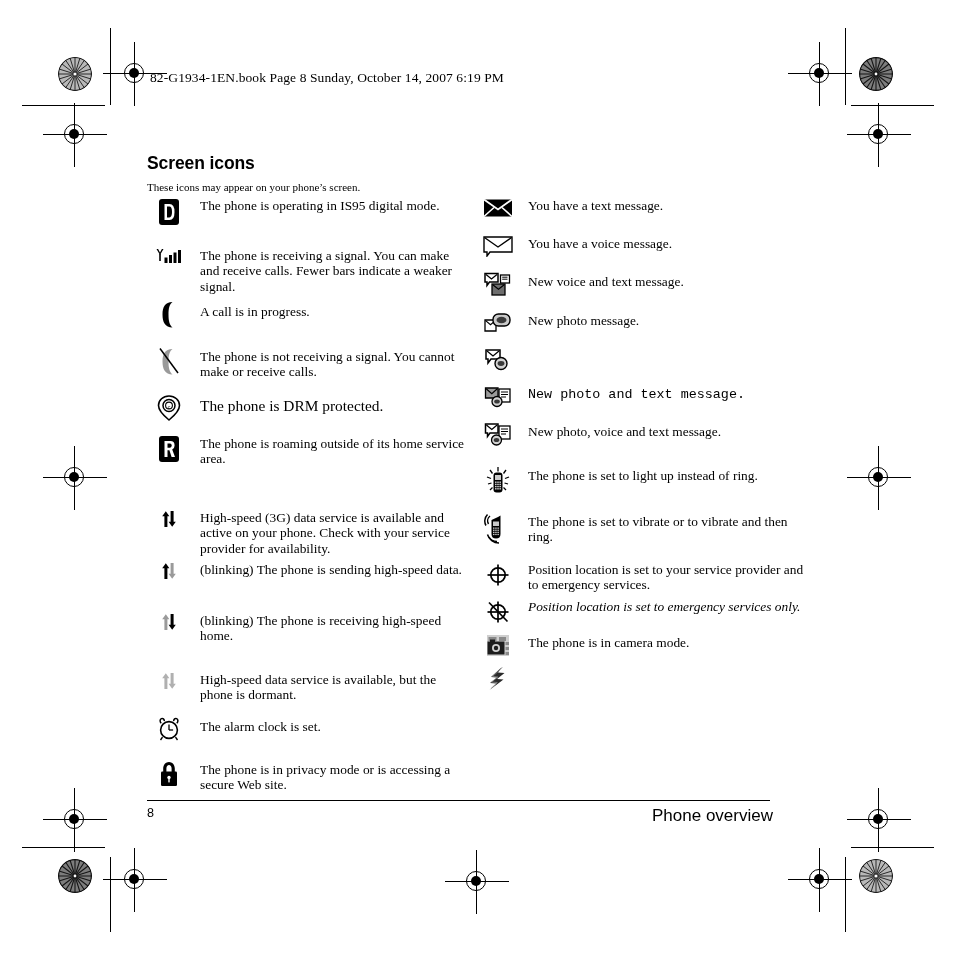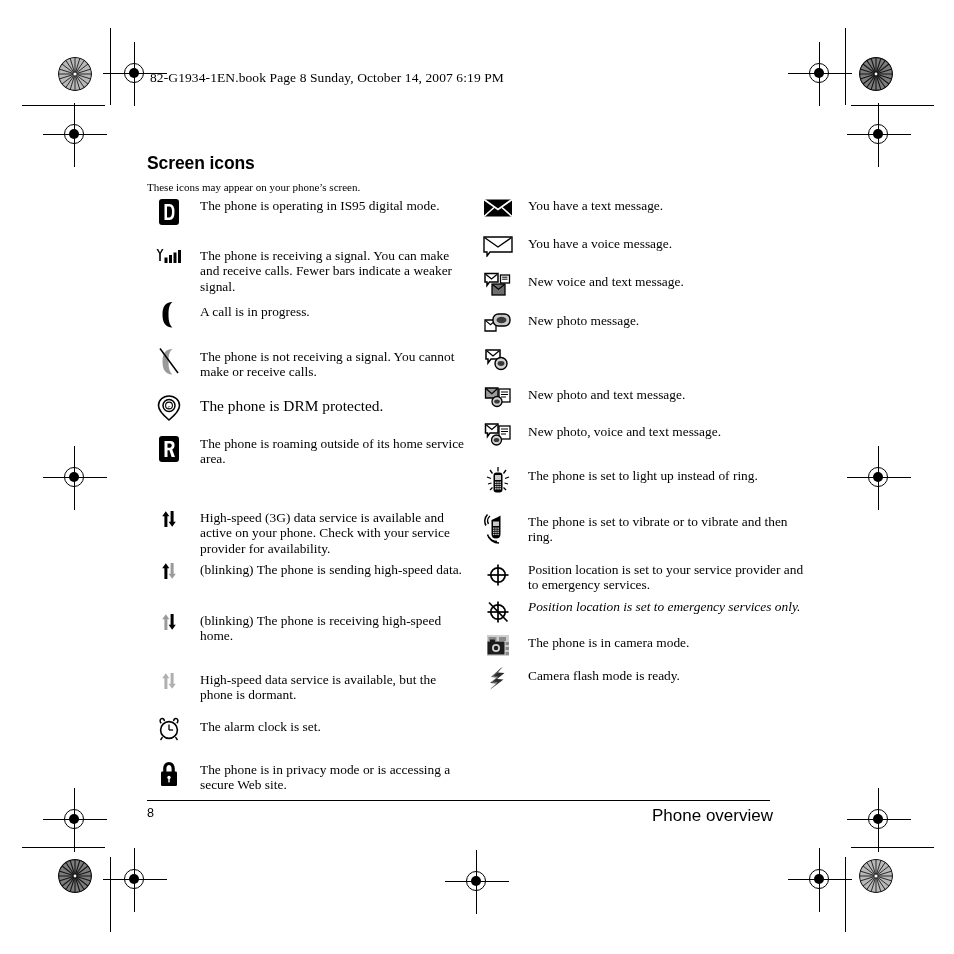--- a/index.html
+++ b/index.html
@@ -553,21 +553,21 @@
       <div class="icon-cell" style="top:0px;">
         <svg width="28" height="24" viewBox="0 0 28 24">
           <path d="M2 2 L16 2 L16 11 L7 11 L4 15 L4 11 L2 11 Z" fill="#fff" stroke="#000" stroke-width="1.5"></path>
           <path d="M3 3 L9 8 L15 3" fill="none" stroke="#000" stroke-width="1.3"></path>
           <circle cx="17" cy="15.5" r="6" fill="#d2d2d2" stroke="#000" stroke-width="1.4"></circle>
           <ellipse cx="17" cy="15.5" rx="3.4" ry="2.4" fill="#3a3a3a"></ellipse>
         </svg>
       </div>
     </div>
 
-    <div class="row" style="height:37px;">
+    <div class="row" style="height:37px;font-family:Liberation Mono, monospace;">
       <div class="icon-cell" style="top:0px;">
         <svg width="28" height="24" viewBox="0 0 28 24">
           <path d="M1.5 3 L14 3 L14 13 L1.5 13 Z" fill="#9a9a9a" stroke="#000" stroke-width="1.3"></path>
           <path d="M2.2 3.7 L7.8 8.7 L13.3 3.7" fill="none" stroke="#000" stroke-width="1.2"></path>
           <rect x="15" y="4" width="11" height="13" fill="#fff" stroke="#000" stroke-width="1.3"></rect>
           <line x1="17" y1="7" x2="24" y2="7" stroke="#000" stroke-width="1"></line>
           <line x1="17" y1="9.5" x2="24" y2="9.5" stroke="#000" stroke-width="1"></line>
           <line x1="17" y1="12" x2="22" y2="12" stroke="#000" stroke-width="1"></line>
           <circle cx="13" cy="16.5" r="5" fill="#d2d2d2" stroke="#000" stroke-width="1.3"></circle>
           <ellipse cx="13" cy="16.5" rx="2.8" ry="2" fill="#3a3a3a"></ellipse>
@@ -697,21 +697,20 @@
       <div class="text-cell">The phone is in camera mode.</div>
     </div>
 
     <div class="row" style="height:36px;">
       <div class="icon-cell" style="top:0px;">
         <svg width="24" height="28" viewBox="0 0 24 28">
           <path d="M16 1 L5 11 L11 11.5 L4 17 L10.5 17.5 L3.5 24 L17.5 13.5 L11 13 L18.5 7 L12 6.5 Z" fill="#2a2a2a"></path>
           <path d="M16.5 1.5 L6.5 10.5 L11.8 11 L5.5 16 L11.3 16.5 L5 22.5" fill="none" stroke="#9a9a9a" stroke-width="0.7"></path>
         </svg>
       </div>
-      <div class="text-cell">Camera flash mode is ready.</div>
     </div>
 
   </div>
 </div>
 
 <div class="footer-rule"></div>
 <div class="footer-left">8</div>
 <div class="footer-right">Phone overview</div>
 
 </body></html>

